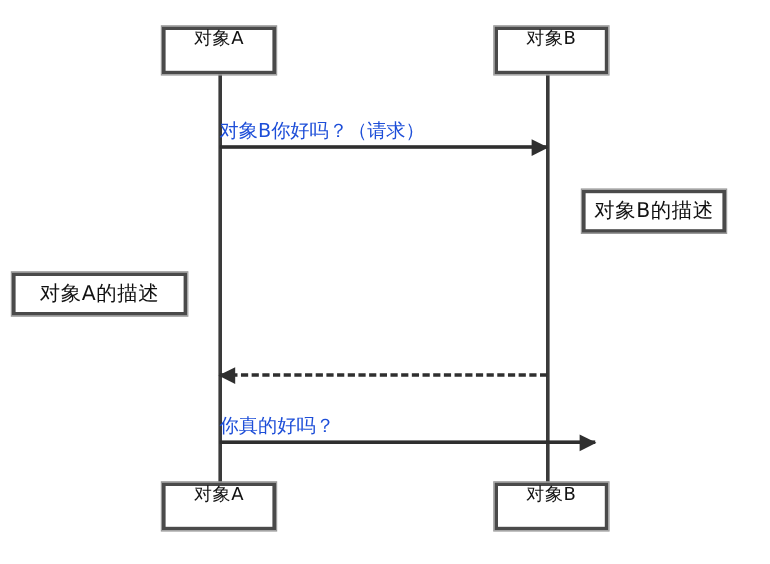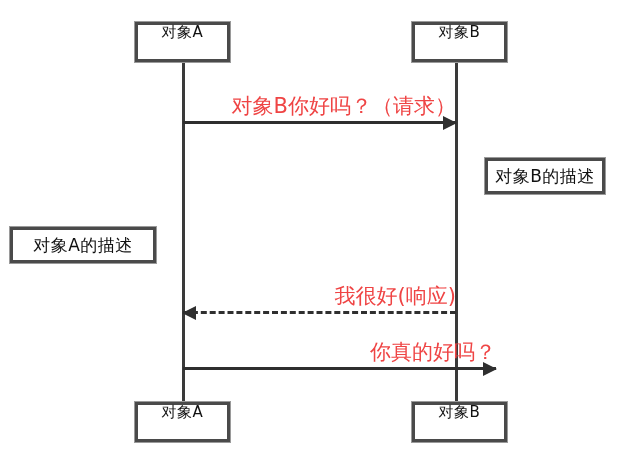--- a/index.html
+++ b/index.html
@@ -61,23 +61,23 @@
   
   .message {
     position: absolute;
     height: 26px;
   }
   .msg-label {
     position: absolute;
     left: 0;
     right: 0;
     bottom: 7px;
-    text-align: right;
-    font-size: 21px;
-    color: #ef4444;
+    text-align: left;
+    font-size: 16px;
+    color: #1d4ed8;
     white-space: nowrap;
     line-height: 1;
   }
   .msg-line {
     position: absolute;
     left: 0;
     right: 0;
     bottom: 0;
     height: 0;
     border-top: 3px solid #2f2f2f;
@@ -126,21 +126,20 @@
     <span>对象B</span>
   </div>
 
   <div class="message" id="msg-1" style="left: 183px; width: 273px; top: 98px;">
     <span class="msg-label">对象B你好吗？（请求）</span>
     <span class="msg-line"></span>
     <span class="arrowhead right"></span>
   </div>
 
   <div class="message" id="msg-2" style="left: 183px; width: 273px; top: 288px;">
-    <span class="msg-label">我很好(响应)</span>
     <span class="msg-line dashed"></span>
     <span class="arrowhead left"></span>
   </div>
 
   <div class="message" id="msg-3" style="left: 183px; width: 273px; top: 344px; padding-left: 40px;">
     <span class="msg-label">你真的好吗？</span>
     <span class="msg-line"></span>
     <span class="arrowhead right"></span>
   </div>
 

